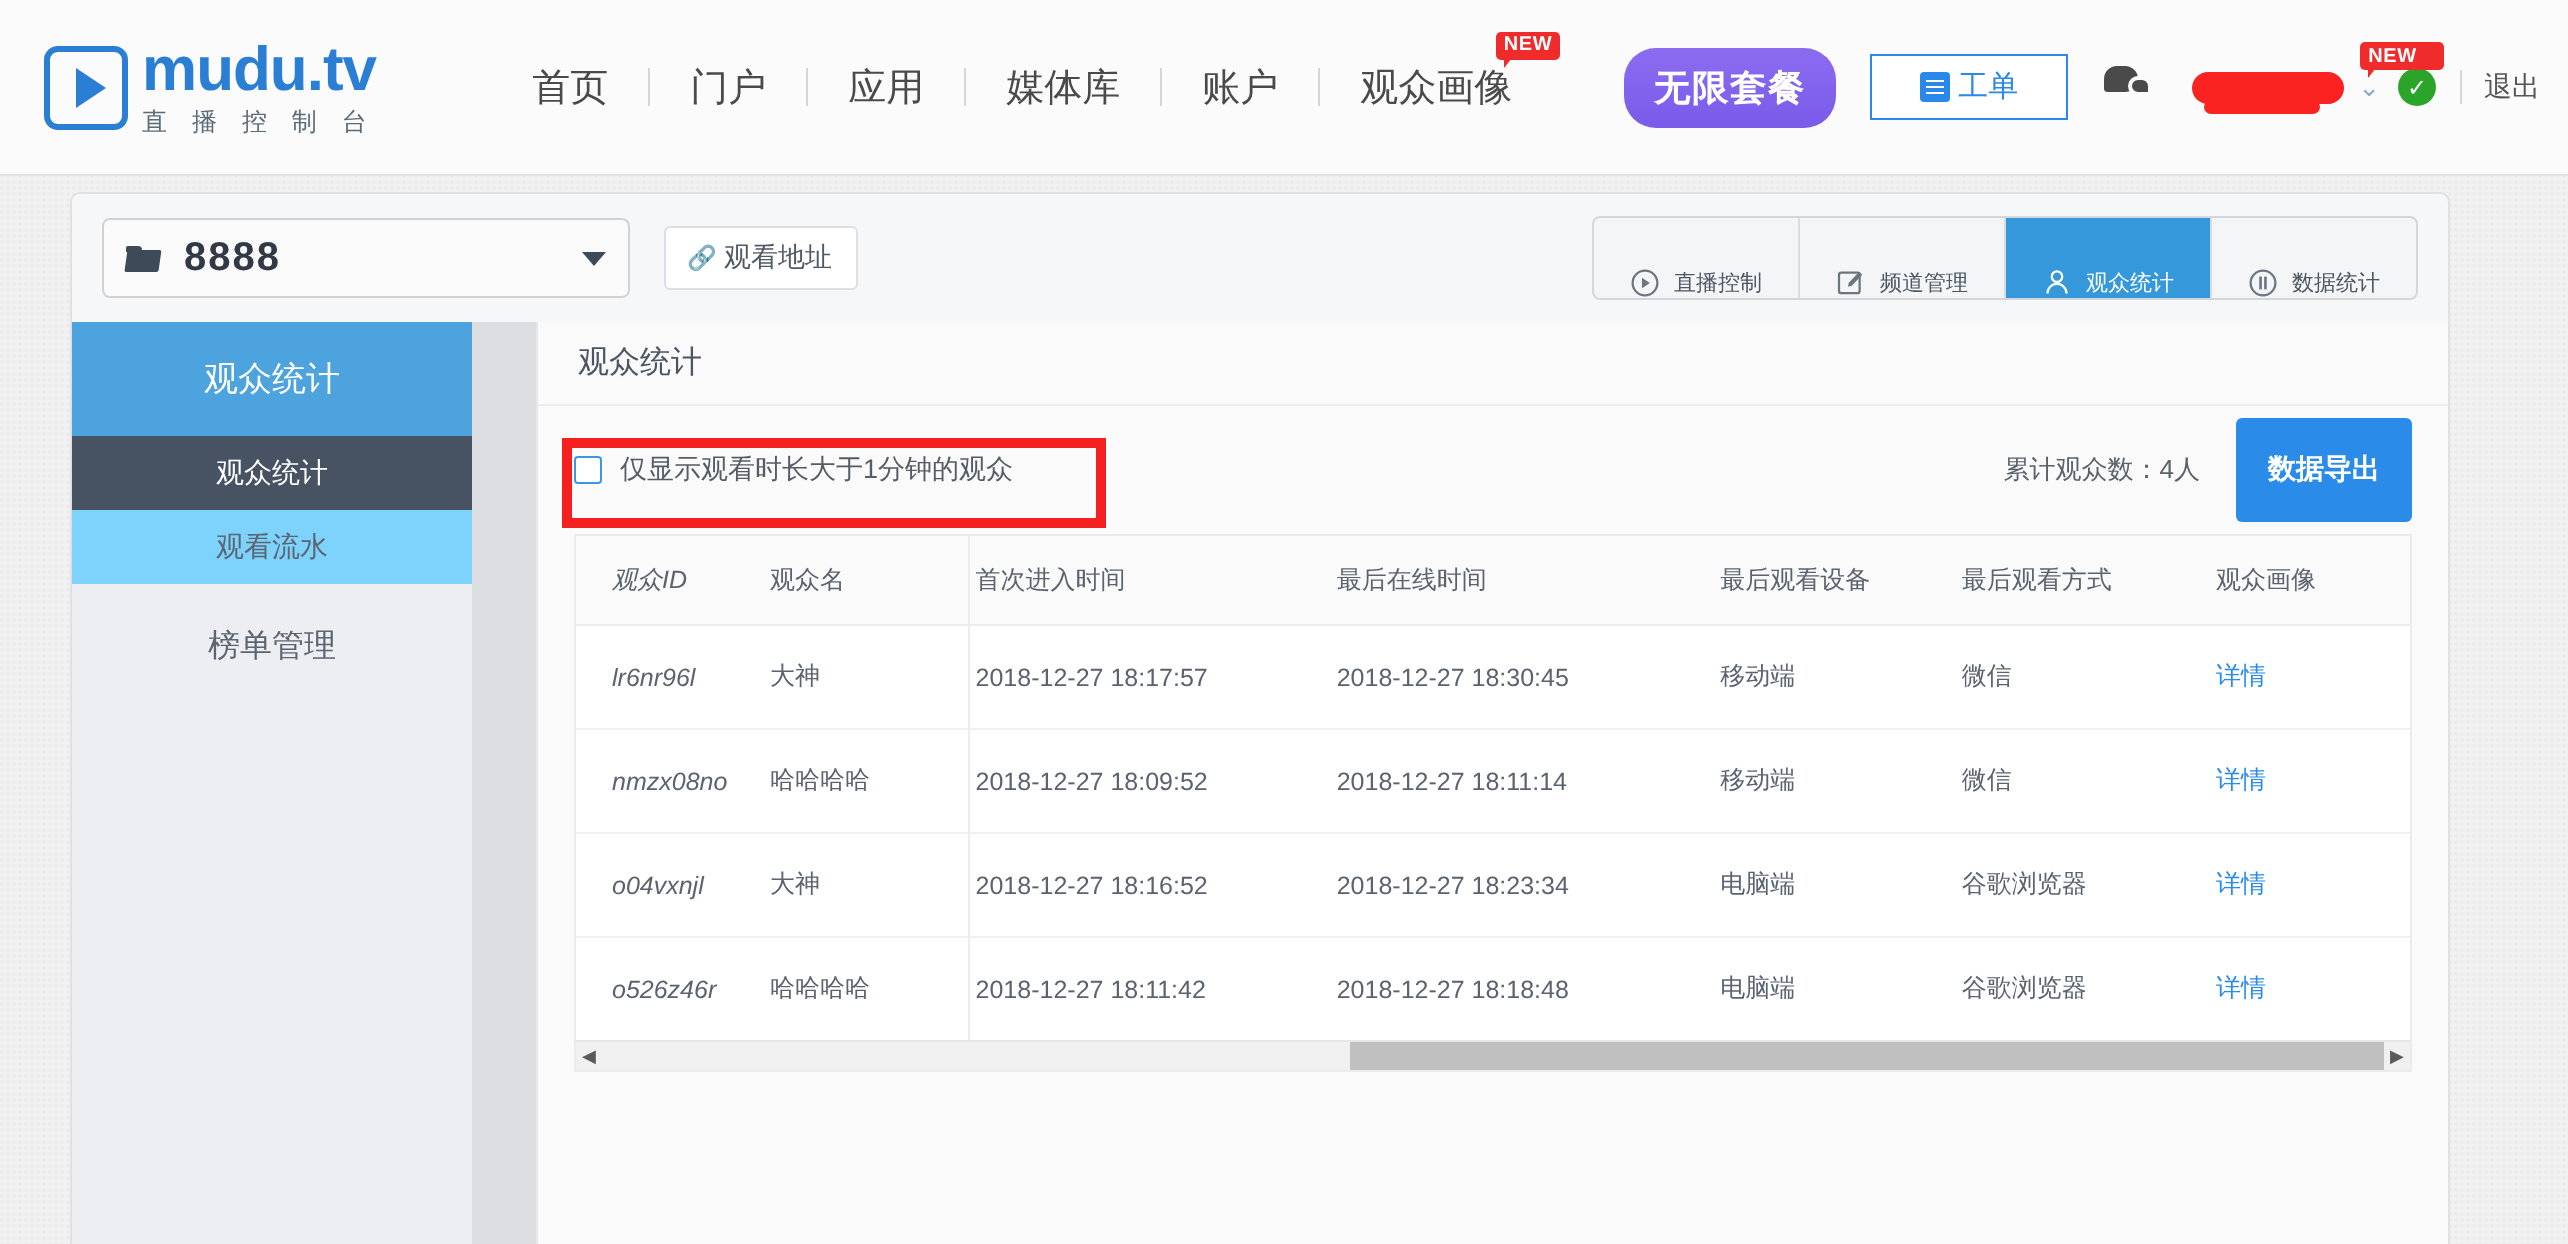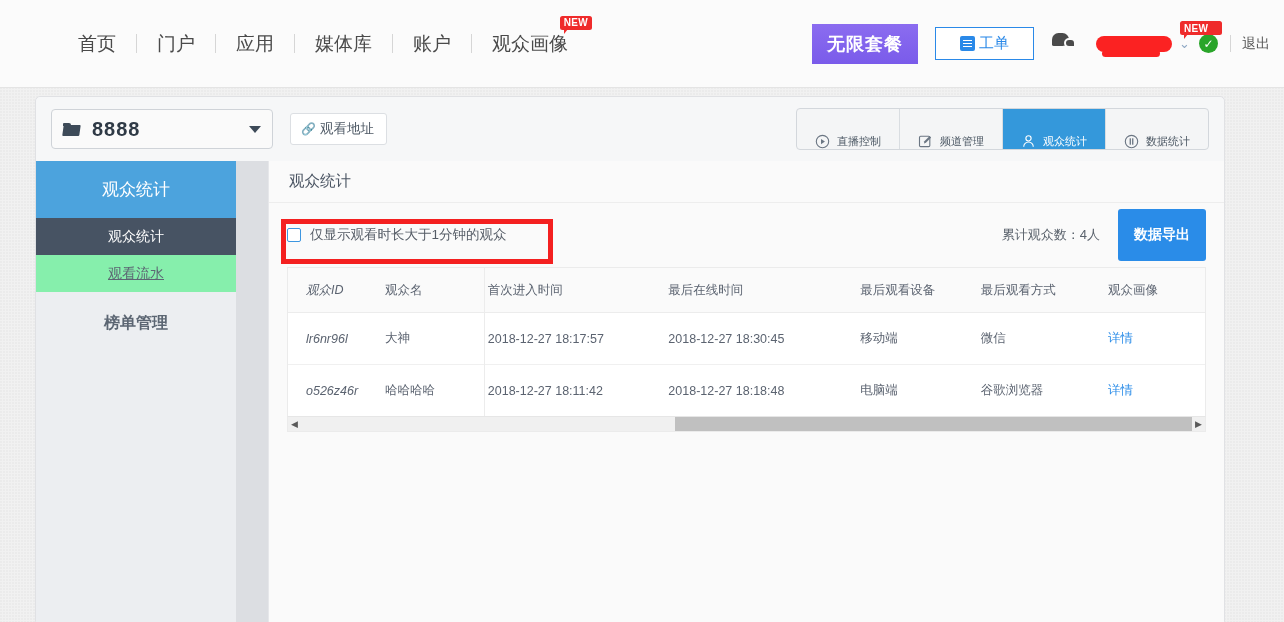--- a/index.html
+++ b/index.html
@@ -63,21 +63,21 @@
     content: ""; position: absolute; bottom: -4px; left: 4px;
     width: 0; height: 0;
     border-left: 4px solid #ef2b2b;
     border-bottom: 5px solid transparent;
   }
 
   .hdr-right { display: flex; align-items: center; margin-left: auto; margin-right: 14px; }
   .btn-plan {
     background: linear-gradient(180deg,#8b6cf0,#7a5bea);
     color: #fff; font-size: 18px; font-weight: bold;
-    padding: 8px 15px; border-radius: 0; letter-spacing: 1px;
+    padding: 8px 15px; border-radius: 16px; letter-spacing: 1px;
     cursor: pointer;
   }
   .btn-ticket {
     display: flex; align-items: center; gap: 4px;
     border: 1px solid #2a89e8; color: #2a89e8; background: #fff;
     font-size: 15px; padding: 6px 24px; margin-left: 17px; cursor: pointer;
   }
   .ico-doc {
     width: 15px; height: 15px; background: #2a89e8; border-radius: 2px;
     display: flex; flex-direction: column; justify-content: center;
@@ -125,21 +125,21 @@
     background: #f4f5f7;
     border: 1px solid #e0e1e4;
     border-radius: 5px 5px 0 0;
   }
   .cardtop {
     height: 64px; display: flex; align-items: center;
     padding: 0 15px; background: #f6f7f8;
     border-radius: 5px 5px 0 0;
   }
   .chan-select {
-    width: 222px; height: 40px; background: #fafafa;
+    width: 264px; height: 40px; background: #fafafa;
     border: 1px solid #cfd3d8; border-radius: 4px;
     display: flex; align-items: center; padding: 0 11px;
     cursor: pointer;
   }
   .ico-folder {
     width: 17px; height: 13px; position: relative; margin-right: 12px;
   }
   .ico-folder::before {
     content: ""; position: absolute; left: 0; top: 0;
     width: 8px; height: 3px; background: #3d4a58; border-radius: 1px 2px 0 0;
@@ -186,24 +186,24 @@
   .side-head {
     height: 57px; background: #4ca3dd; color: #fff;
     display: flex; align-items: center; justify-content: center;
     font-size: 17px; cursor: pointer;
   }
   .side-sub {
     height: 37px; display: flex; align-items: center; justify-content: center;
     font-size: 14px; cursor: pointer;
   }
   .side-sub.sel { background: #475363; color: #fff; }
-  .side-sub.alt { background: #86efac; color: #5c6673; text-decoration: underline; }
+  .side-sub.alt { background: #7dd3fc; color: #5c6673; }
   .side-group2 {
     height: 62px; display: flex; align-items: center; justify-content: center;
-    font-size: 16px; color: #5c6673; cursor: pointer; font-weight: bold;
+    font-size: 16px; color: #5c6673; cursor: pointer;
   }
 
   .gutter { width: 32px; background: #dcdee2; flex: none; }
 
   .content {
     flex: 1; background: #fafafa; position: relative;
     border-left: 1px solid #e6e7ea;
   }
   .content-title {
     height: 42px; display: flex; align-items: center;
@@ -279,20 +279,29 @@
   .hs-thumb {
     position: absolute; right: 0; top: 0; width: 58%; height: 14px;
     background: #c0c0c0; cursor: pointer;
   }
 </style>
 </head>
 <body>
 
 <div class="topbar">
 
+  <div class="logo-wrap">
+    <div class="logo-mark">
+      <div class="tri"></div>
+    </div>
+    <div class="logo-text">
+      <div class="logo-main">mudu.tv</div>
+      <div class="logo-sub">直 播 控 制 台</div>
+    </div>
+  </div>
 
   <div class="mainnav">
     <div class="navitem">首页</div>
     <div class="navdiv"></div>
     <div class="navitem">门户</div>
     <div class="navdiv"></div>
     <div class="navitem">应用</div>
     <div class="navdiv"></div>
     <div class="navitem">媒体库</div>
     <div class="navdiv"></div>
@@ -423,20 +432,38 @@
             <tr>
               <td class="c1">lr6nr96l</td>
               <td class="c2">大神</td>
               <td class="c3">2018-12-27 18:17:57</td>
               <td class="c4">2018-12-27 18:30:45</td>
               <td class="c5">移动端</td>
               <td class="c6">微信</td>
               <td class="c7"><span class="detail-link">详情</span></td>
             </tr>
             <tr>
+              <td class="c1">nmzx08no</td>
+              <td class="c2">哈哈哈哈</td>
+              <td class="c3">2018-12-27 18:09:52</td>
+              <td class="c4">2018-12-27 18:11:14</td>
+              <td class="c5">移动端</td>
+              <td class="c6">微信</td>
+              <td class="c7"><span class="detail-link">详情</span></td>
+            </tr>
+            <tr>
+              <td class="c1">o04vxnjl</td>
+              <td class="c2">大神</td>
+              <td class="c3">2018-12-27 18:16:52</td>
+              <td class="c4">2018-12-27 18:23:34</td>
+              <td class="c5">电脑端</td>
+              <td class="c6">谷歌浏览器</td>
+              <td class="c7"><span class="detail-link">详情</span></td>
+            </tr>
+            <tr>
               <td class="c1">o526z46r</td>
               <td class="c2">哈哈哈哈</td>
               <td class="c3">2018-12-27 18:11:42</td>
               <td class="c4">2018-12-27 18:18:48</td>
               <td class="c5">电脑端</td>
               <td class="c6">谷歌浏览器</td>
               <td class="c7"><span class="detail-link">详情</span></td>
             </tr>
           </tbody>
         </table>

